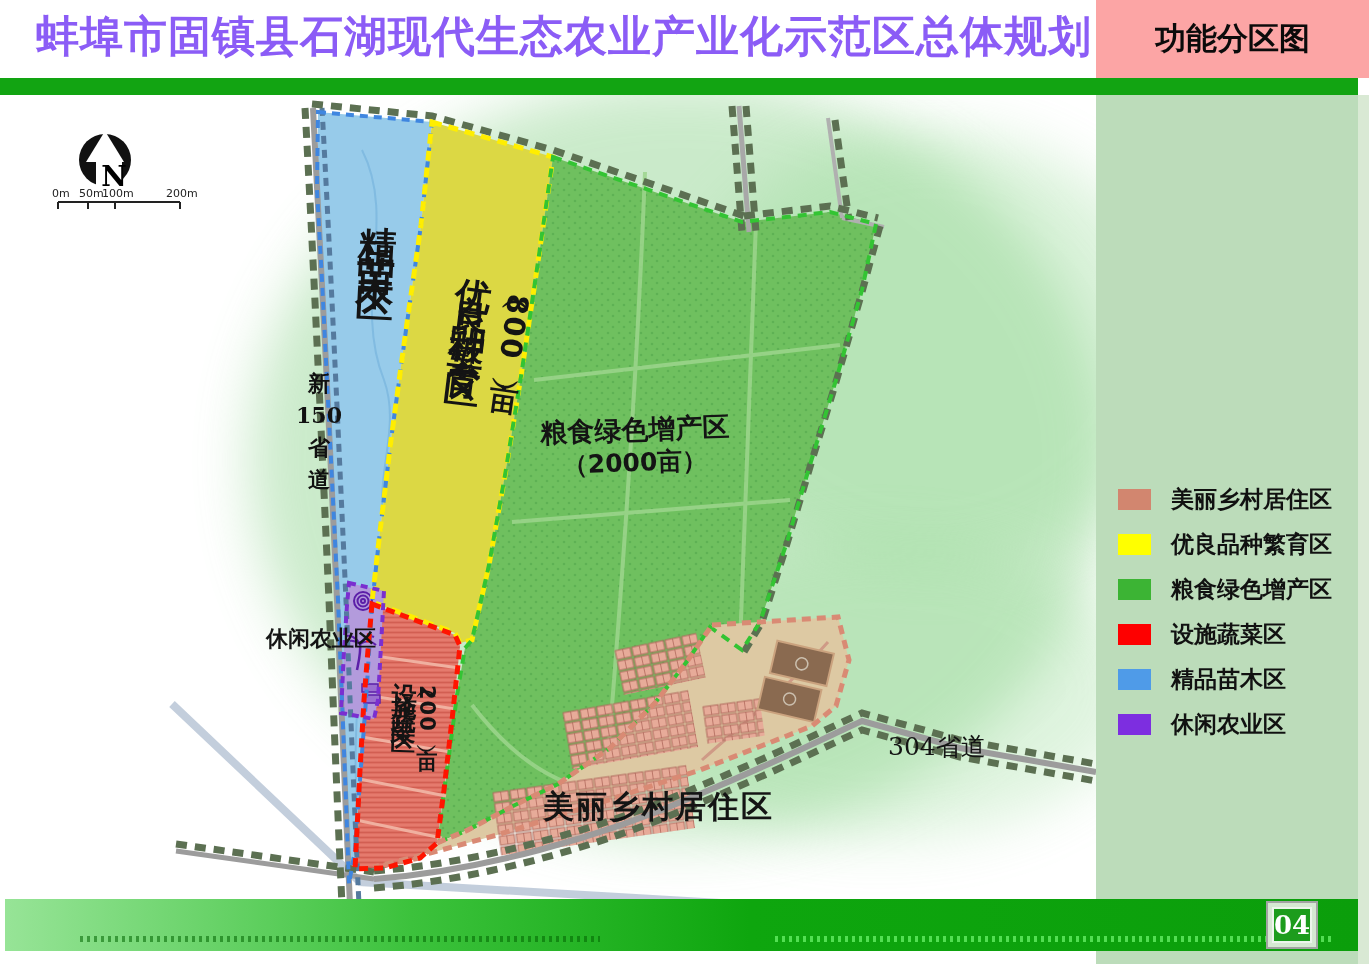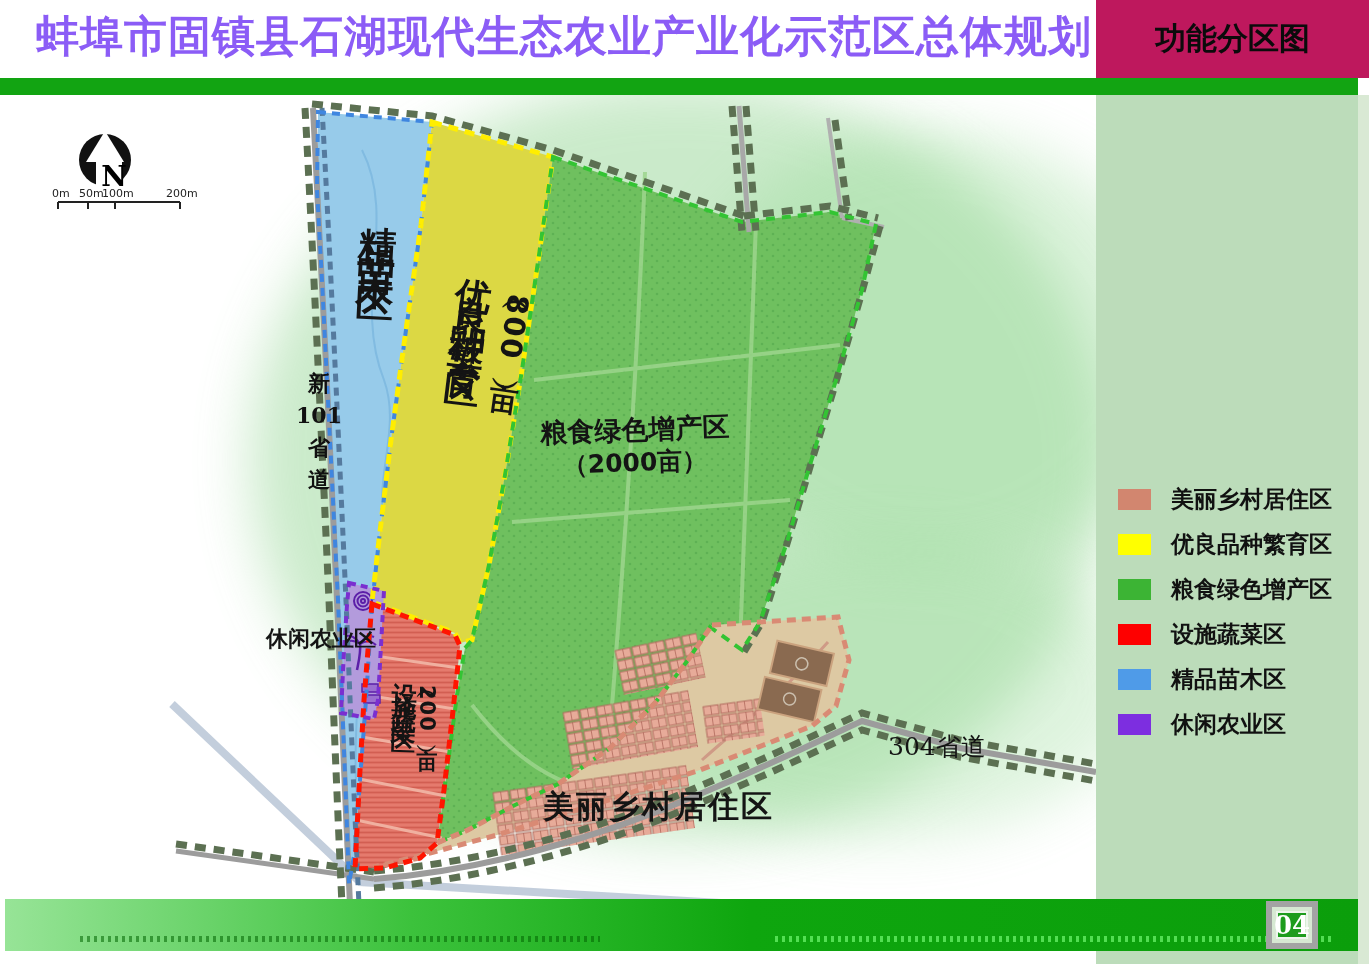--- a/index.html
+++ b/index.html
@@ -3,41 +3,41 @@
 <meta charset="utf-8">
 <style>
   html,body{margin:0;padding:0;background:#e9e9e9}
   #page{position:relative;width:1369px;height:964px;background:#ffffff;overflow:hidden;
         font-family:"DejaVu Sans",sans-serif}
   .abs{position:absolute}
   
   #header{left:0;top:0;width:1369px;height:78px;background:#ffffff;z-index:30}
   #main-title{position:absolute;left:36px;top:8px;font-family:"DejaVu Serif",serif;
               font-weight:700;font-size:43px;color:#8b5cf6;letter-spacing:1px;white-space:nowrap}
-  #header-tab{position:absolute;left:1096px;top:0;width:273px;height:78px;background:#be185d;
+  #header-tab{position:absolute;left:1096px;top:0;width:273px;height:78px;background:#fca5a5;
               display:flex;align-items:center;justify-content:center}
   #header-tab span{font-family:"DejaVu Serif",serif;font-weight:700;font-size:31px;color:#0b0b0b}
   #topbar{left:0;top:78px;width:1358px;height:17px;background:#12a412;z-index:30}
   
   #sidebar{left:1096px;top:95px;width:262px;height:869px;background:#bcdcba;z-index:5}
   #sidebar-strip{left:1358px;top:95px;width:11px;height:869px;background:#d9e9d4;z-index:5}
   #legend{left:1118px;top:470px;z-index:10}
   #legend .legend-title{font-weight:700;font-size:27px;color:#111;margin-bottom:16px}
   .legend-item{display:flex;align-items:center;margin-top:14px}
   .legend-item svg{margin-right:20px;display:block}
   .legend-item .legend-label{font-weight:600;font-size:23px;color:#111;white-space:nowrap}
   
   #footerbar{left:5px;top:899px;width:1353px;height:52px;z-index:20;
     background:linear-gradient(90deg,#97e497 0%,#3cc23c 30%,#0ea60e 55%,#0b9e0b 100%)}
   .wm-ticks{position:absolute;bottom:9px;height:6px;
     background:repeating-linear-gradient(90deg,rgba(0,100,0,.55) 0 3px,transparent 3px 7px)}
   #wm1{left:75px;width:520px}
   #wm2{left:770px;width:560px;background:repeating-linear-gradient(90deg,rgba(120,255,120,.65) 0 3px,transparent 3px 7px)}
   #pagebox{left:1266px;top:901px;width:52px;height:48px;background:#d6e8d2;
-           border:6px solid #a3a3a3;box-sizing:border-box;z-index:25}
+           border:2px solid #a3a3a3;box-sizing:border-box;z-index:25}
   #pagebox .inner{position:absolute;left:4px;top:4px;right:4px;bottom:4px;background:#1d9c1d;
            border:2px solid #edf5ec;display:flex;align-items:center;justify-content:center}
   #pagebox .inner span{font-family:"DejaVu Serif",serif;font-weight:700;font-size:26px;color:#fff}
   
   #map{left:0;top:0;width:1369px;height:964px;z-index:1}
   #map svg{position:absolute;left:0;top:0}
   .lbl{position:absolute;color:#141414;font-weight:700;z-index:12;white-space:nowrap}
   .vtext{writing-mode:vertical-rl}
   #lbl-seedling{left:352px;top:196px;font-size:38px;letter-spacing:15px;transform:rotate(3deg)}
   #lbl-breeding{left:447px;top:250px;font-size:36px;letter-spacing:16px;transform:rotate(7deg)}
@@ -214,21 +214,21 @@
   <div class="lbl vtext" id="lbl-breeding">优良品种繁育区</div>
   <div class="lbl vtext" id="lbl-breeding-area">（800亩）</div>
   <div class="lbl" id="lbl-grain">粮食绿色增产区</div>
   <div class="lbl" id="lbl-grain-area">（2000亩）</div>
   <div class="lbl vtext" id="lbl-vegetable">设施蔬菜区</div>
   <div class="lbl vtext" id="lbl-vegetable-area">（200亩）</div>
   <div class="lbl" id="lbl-leisure">休闲农业区</div>
   <div class="lbl" id="lbl-village">美丽乡村居住区</div>
   <div id="lbl-road101">
     <span>新</span>
-    <span style="letter-spacing: 0px;">101</span>
+    <span style="letter-spacing: 0px;">150</span>
     <span style="white-space: pre-line; text-align: center;">省
 道</span>
   </div>
   <div class="lbl" id="lbl-road304">304省道</div>
 
   <div id="header" class="abs">
     <div id="main-title">蚌埠市固镇县石湖现代生态农业产业化示范区总体规划</div>
     <div id="header-tab">
       <span>功能分区图</span>
     </div>

